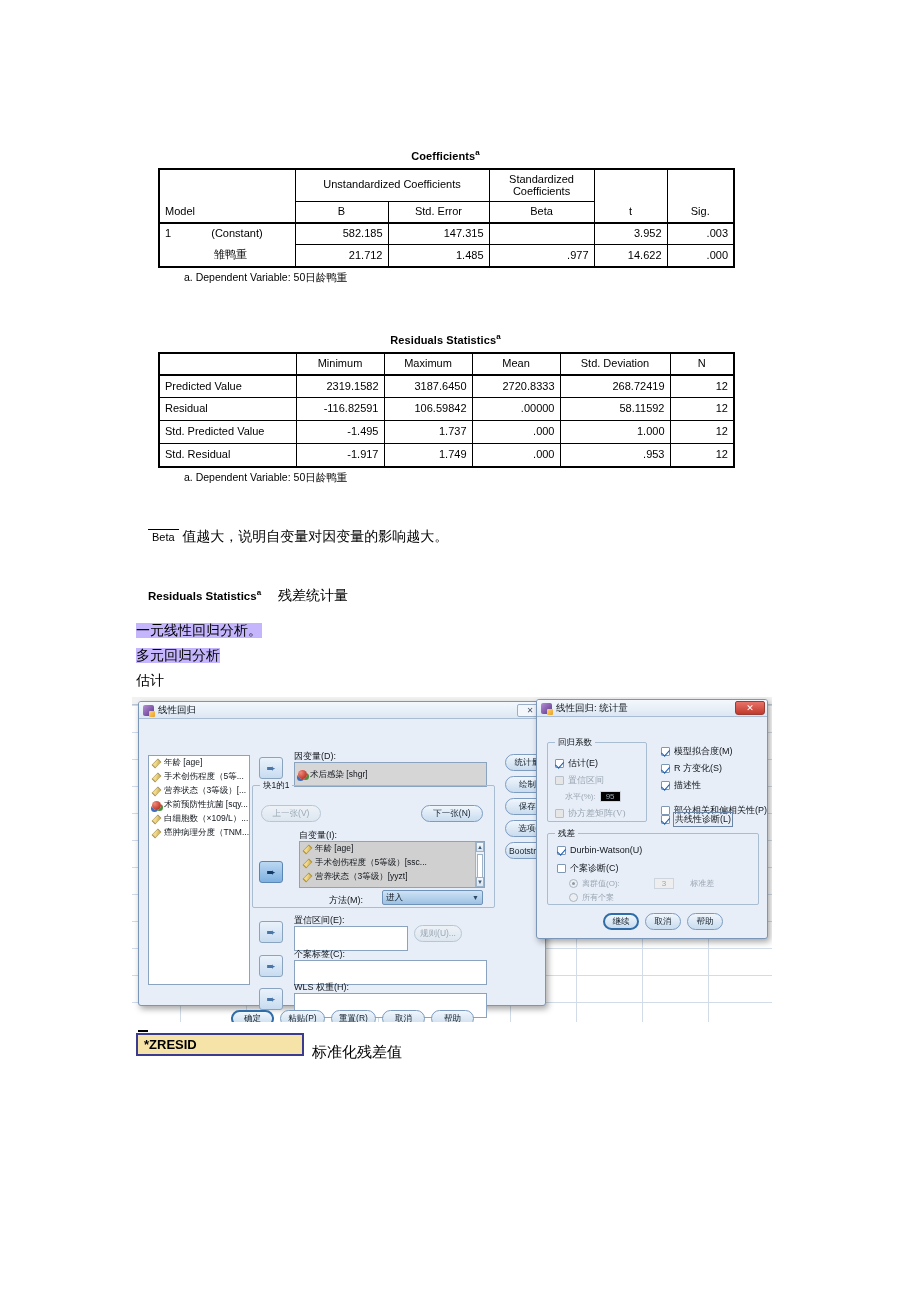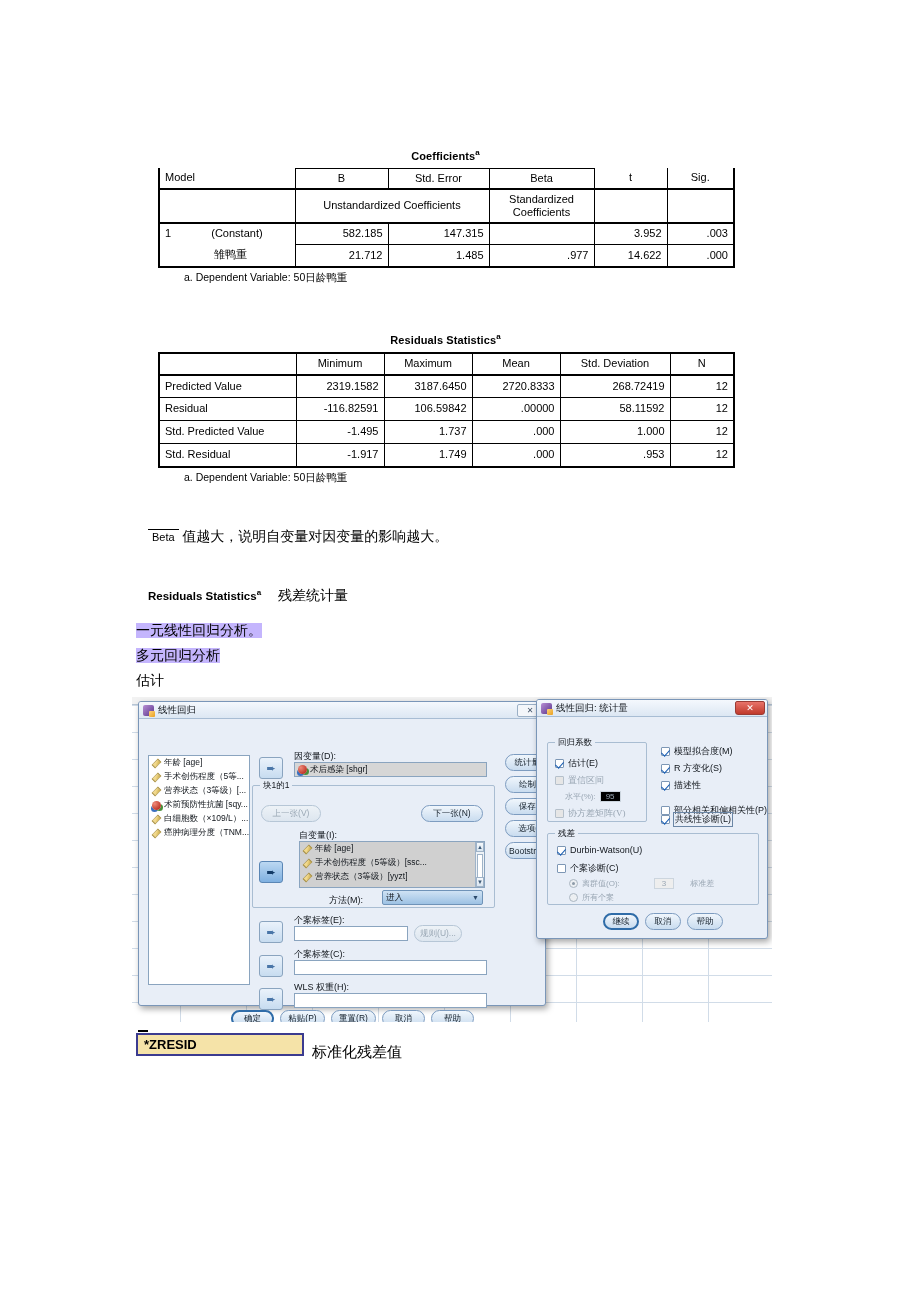--- a/index.html
+++ b/index.html
@@ -176,21 +176,21 @@
   }
   .arrow-btn.active {
     background: linear-gradient(to bottom,#bcd8f2,#7fb0e0);
     border-color:#5a86b5; color:#123a66;
   }
 
   .fld-label { position:absolute; font-size:9px; }
 
   .textbox {
     position:absolute;
-    background:#fff; border:1px solid #8aa4bf; height:15px;
+    background:#fff; border:1px solid #8aa4bf; height:25px;
   }
   .textbox.grey { background:#d6d6d6; }
   .textbox .content {
     display:flex; align-items:center; gap:3px;
     padding: 1px 3px; font-size:8.5px; white-space:nowrap; height:100%;
   }
 
   .group-box {
     position:absolute;
     border:1px solid #a9bdd2; border-radius:2px;
@@ -284,36 +284,36 @@
     <colgroup>
       <col style="width:136px">
         <col style="width:93px">
         <col style="width:101px">
         <col style="width:105px">
         <col style="width:73px">
         <col style="width:67px">
     </colgroup>
     <tbody>
       <tr>
-        <td class="outer-left nb-t l" style="height:21px;">Model</td>
-        <td class="c">B</td>
-        <td class="c">Std. Error</td>
-        <td class="c">Beta</td>
-        <td class="c nb-t">t</td>
-        <td class="c nb-t outer-right">Sig.</td>
-      </tr>
-      <tr>
         <td class="outer-top outer-left nb-b" rowspan="1" style="height:22px;"></td>
         <td class="outer-top c" colspan="2" rowspan="1">Unstandardized Coefficients</td>
         <td class="outer-top c" rowspan="1" style="line-height:1.15;">
           <span>Standardized</span><br>
           <span>Coefficients</span>
         </td>
         <td class="outer-top nb-b" rowspan="1"></td>
         <td class="outer-top outer-right nb-b" rowspan="1"></td>
+      </tr>
+      <tr>
+        <td class="outer-left nb-t l" style="height:21px;">Model</td>
+        <td class="c">B</td>
+        <td class="c">Std. Error</td>
+        <td class="c">Beta</td>
+        <td class="c nb-t">t</td>
+        <td class="c nb-t outer-right">Sig.</td>
       </tr>
       <tr>
         <td class="outer-left nb-b thickline l" style="height:22px;">
           <span>1</span>
           <span style="display:inline-block;width:34px"></span>
           <span>(Constant)</span>
         </td>
         <td class="r thickline">582.185</td>
         <td class="r thickline">147.315</td>
         <td class="r thickline"></td>
@@ -496,21 +496,21 @@
         </div>
       </div>
 
       <div class="fld-label" style="left:190px; top:175px;">方法(M):</div>
       <div class="combo" style="left:243px; top:171px; width:101px;">
         <span>进入</span>
         <span class="caret">▼</span>
       </div>
 
       <div class="arrow-btn" style="left:120px; top:202px;">➨</div>
-      <div class="fld-label" style="left:155px; top:195px;">个案标签(E):</div>
+      <div class="fld-label" style="left:155px; top:195px;">置信区间(E):</div>
       <div class="textbox" style="left:155px; top:207px; width:114px;">
         <div class="content"></div>
       </div>
       <div class="pbtn disabled" style="left:275px; top:206px; width:48px; height:17px;">
           <span>规则(U)...</span>
         </div>
 
       <div class="arrow-btn" style="left:120px; top:236px;">➨</div>
       <div class="fld-label" style="left:155px; top:229px;">个案标签(C):</div>
       <div class="textbox" style="left:155px; top:241px; width:193px;">

